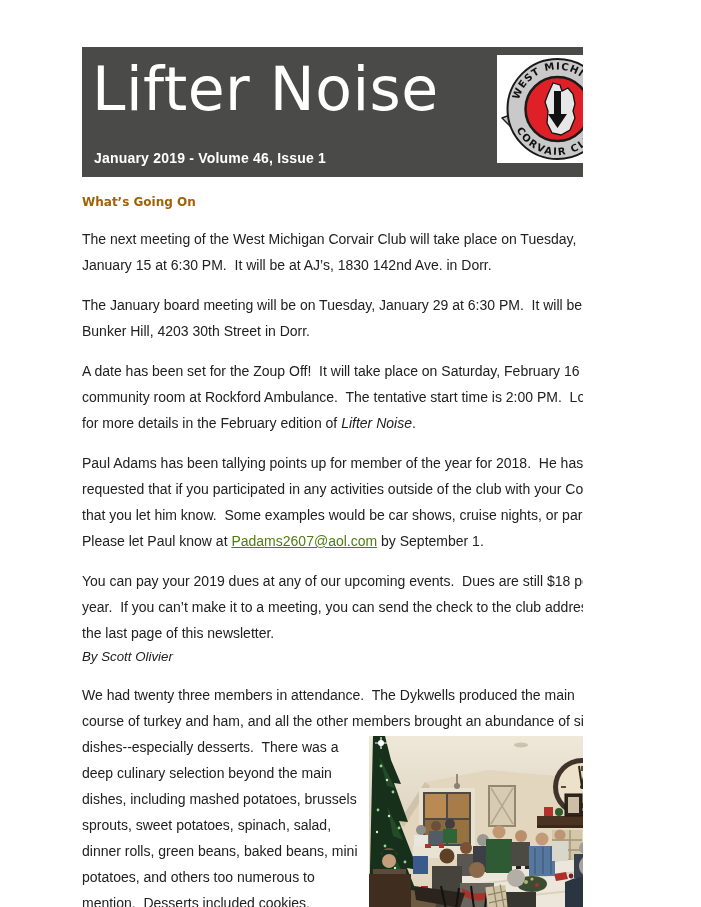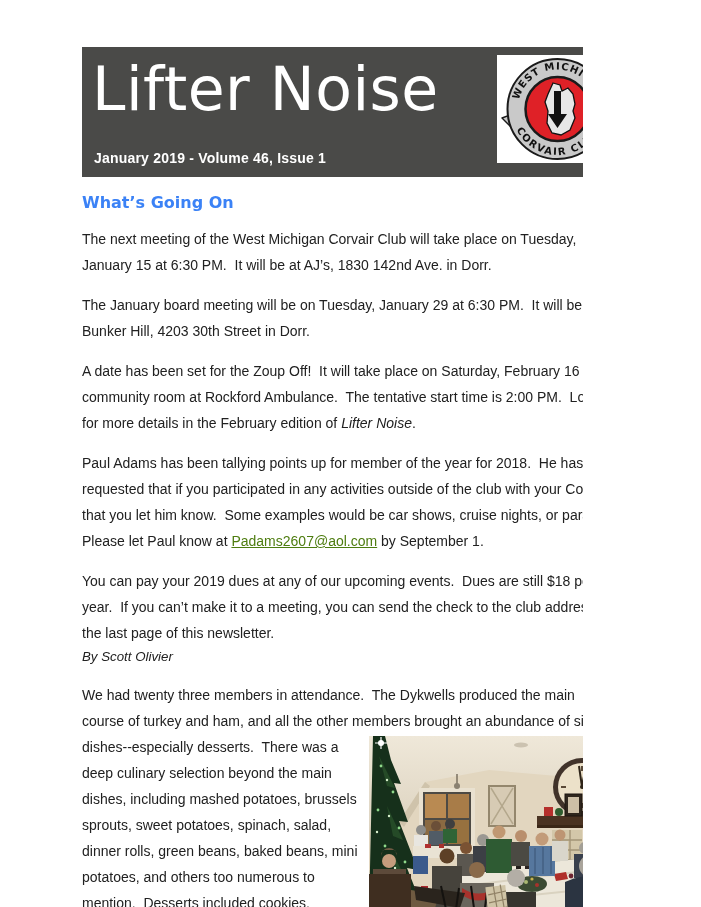--- a/index.html
+++ b/index.html
@@ -12,22 +12,22 @@
   .mast-title{position:absolute;left:10px;top:6px;font-family:"DejaVu Sans",sans-serif;
               font-weight:400;font-size:60px;line-height:72px;color:#ffffff;letter-spacing:0.5px;
               white-space:nowrap;}
   .mast-issue{position:absolute;left:12px;bottom:11px;font-family:"Liberation Sans",sans-serif;
               font-weight:bold;font-size:14px;color:#ffffff;letter-spacing:0.2px;text-align:center;}
   .logo-box{position:absolute;top:8px;right:2px;width:121px;height:108px;background:#ffffff;}
   .logo-box svg{display:block;width:121px;height:108px;}
 
   
   .content{position:absolute;left:82px;top:177px;width:538px;}
-  .h-red{font-family:"DejaVu Sans",sans-serif;font-weight:bold;font-size:16px;line-height:19px;
-         color:#3b82f6;margin:16px 0 0 0;}
+  .h-red{font-family:"DejaVu Sans",sans-serif;font-weight:bold;font-size:12px;line-height:19px;
+         color:#a16207;margin:16px 0 0 0;}
   .h-red.second{margin-top:15px;}
   .bp{white-space:pre-wrap;font-size:14px;line-height:26px;margin:14px 0 0 0;}
   .byline{font-size:13.3px;line-height:18px;font-style:italic;margin:2px 0 1px 0;}
   .recap-par{margin-top:16px;}
   .email-link{color:#4d7c0f;text-decoration:underline;cursor:pointer;}
   .photo-float{float:right;width:251px;height:187px;margin:2px 0 4px 11px;
                font-size:0;white-space:normal;}
   .photo-float svg{display:block;width:251px;height:187px;}
 </style>
 </head>

